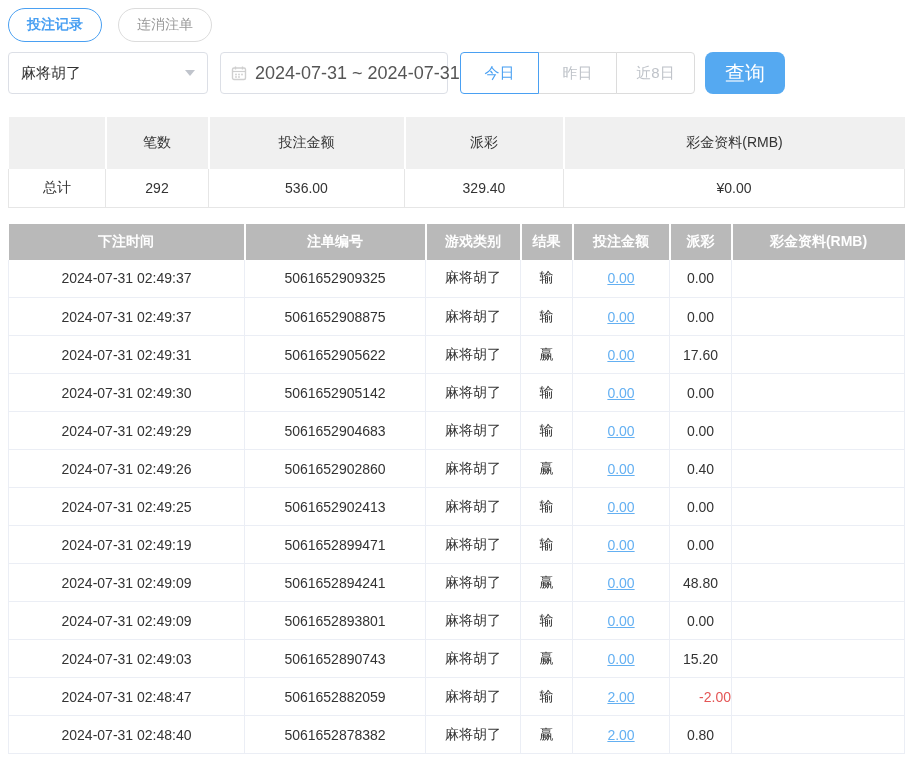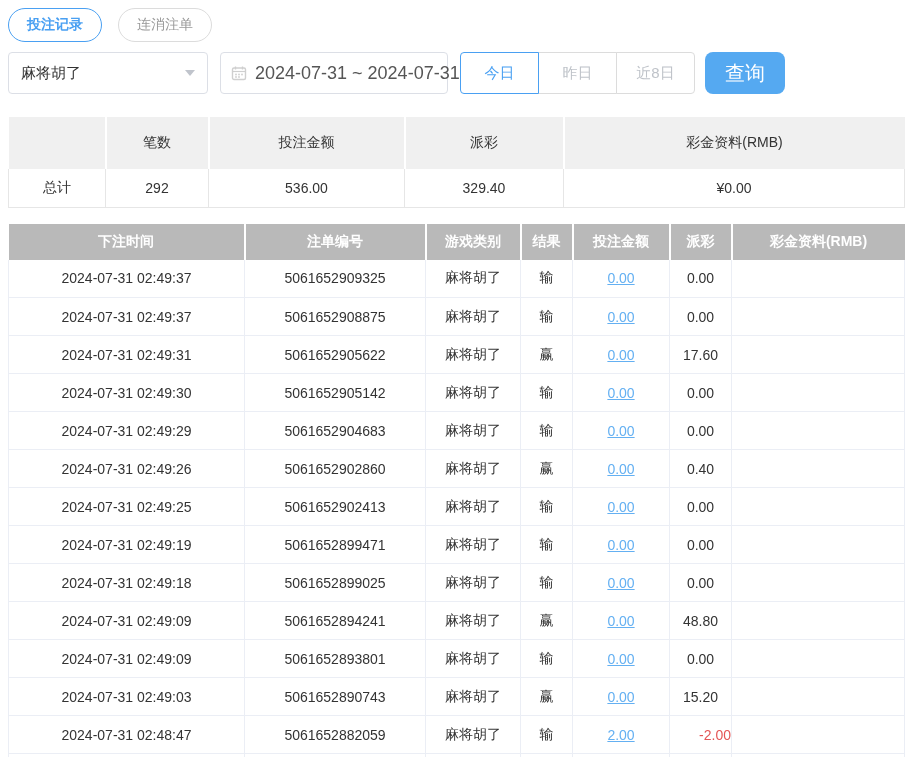--- a/index.html
+++ b/index.html
@@ -239,29 +239,20 @@
       <tr>
         <td>2024-07-31 02:49:19</td>
         <td>5061652899471</td>
         <td>麻将胡了</td>
         <td>输</td>
         <td><a class="bet-link">0.00</a></td>
         <td>0.00</td>
         <td></td>
       </tr>
       <tr>
-        <td>2024-07-31 02:49:18</td>
-        <td>5061652899025</td>
-        <td>麻将胡了</td>
-        <td>输</td>
-        <td><a class="bet-link">0.00</a></td>
-        <td>0.00</td>
-        <td></td>
-      </tr>
-      <tr>
         <td>2024-07-31 02:49:09</td>
         <td>5061652894241</td>
         <td>麻将胡了</td>
         <td>赢</td>
         <td><a class="bet-link">0.00</a></td>
         <td>48.80</td>
         <td></td>
       </tr>
       <tr>
         <td>2024-07-31 02:49:09</td>

